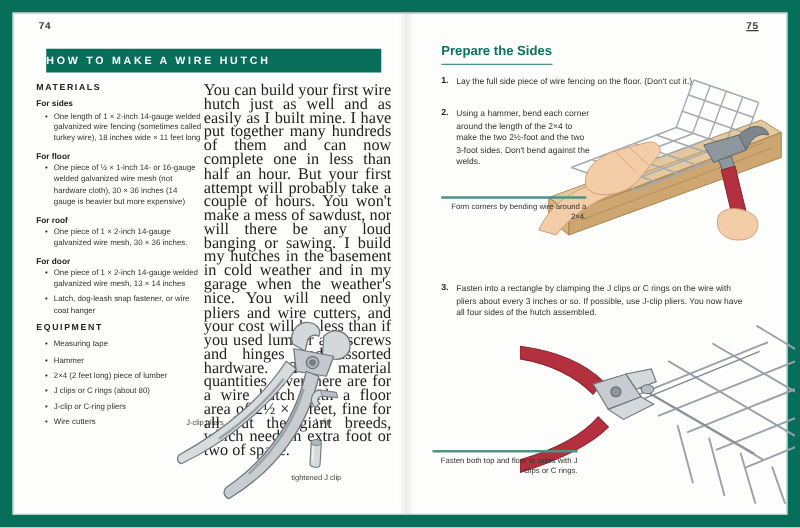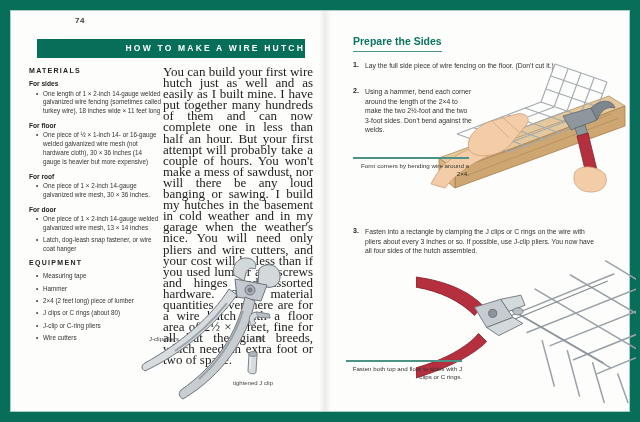--- a/index.html
+++ b/index.html
@@ -11,28 +11,28 @@
     color:#2b2b2b;overflow:hidden;
   }
   .sheet{
     position:absolute;left:10px;top:10px;width:620px;height:402px;
     background:#fdfdfc;border:1px solid #a9cec3;
   }
   .gutter{
     position:absolute;left:308px;top:0;width:12px;height:100%;
     background:linear-gradient(90deg,rgba(0,0,0,0) 0%,rgba(0,0,0,0.07) 50%,rgba(0,0,0,0) 100%);
   }
-  .pageno{position:absolute;font-size:8px;font-weight:bold;color:#3a3a3a;letter-spacing:.5px;margin-left:44px;}
+  .pageno{position:absolute;font-size:8px;font-weight:bold;color:#3a3a3a;letter-spacing:.5px;}
   #pgno-left{left:20px;top:5px;}
   #pgno-right{left:586px;top:5px;text-decoration:underline;}
 
   
   .banner{
     position:absolute;left:26px;top:28px;width:268px;height:19px;
-    background:#076e5a;color:#ffffff;text-align:right;line-height:19px;
+    background:#076e5a;color:#ffffff;text-align:left;line-height:19px;
     font-size:8.5px;font-weight:bold;letter-spacing:2.2px;
   }
   .materials-col{position:absolute;left:18px;top:56px;width:132px;}
   .list-heading{font-size:7px;font-weight:bold;letter-spacing:1.3px;color:#222;margin:0 0 6px 0;}
   .group-label{font-size:6.6px;font-weight:bold;margin:0 0 2.5px 0;color:#222;}
   .mat-group{margin-bottom:6px;}
   ul.blist{list-style:none;margin:0;padding:0 0 0 7px;}
   ul.blist li{
     position:relative;font-size:6.3px;line-height:8.8px;color:#333;
     padding-left:7px;margin-bottom:3px;

